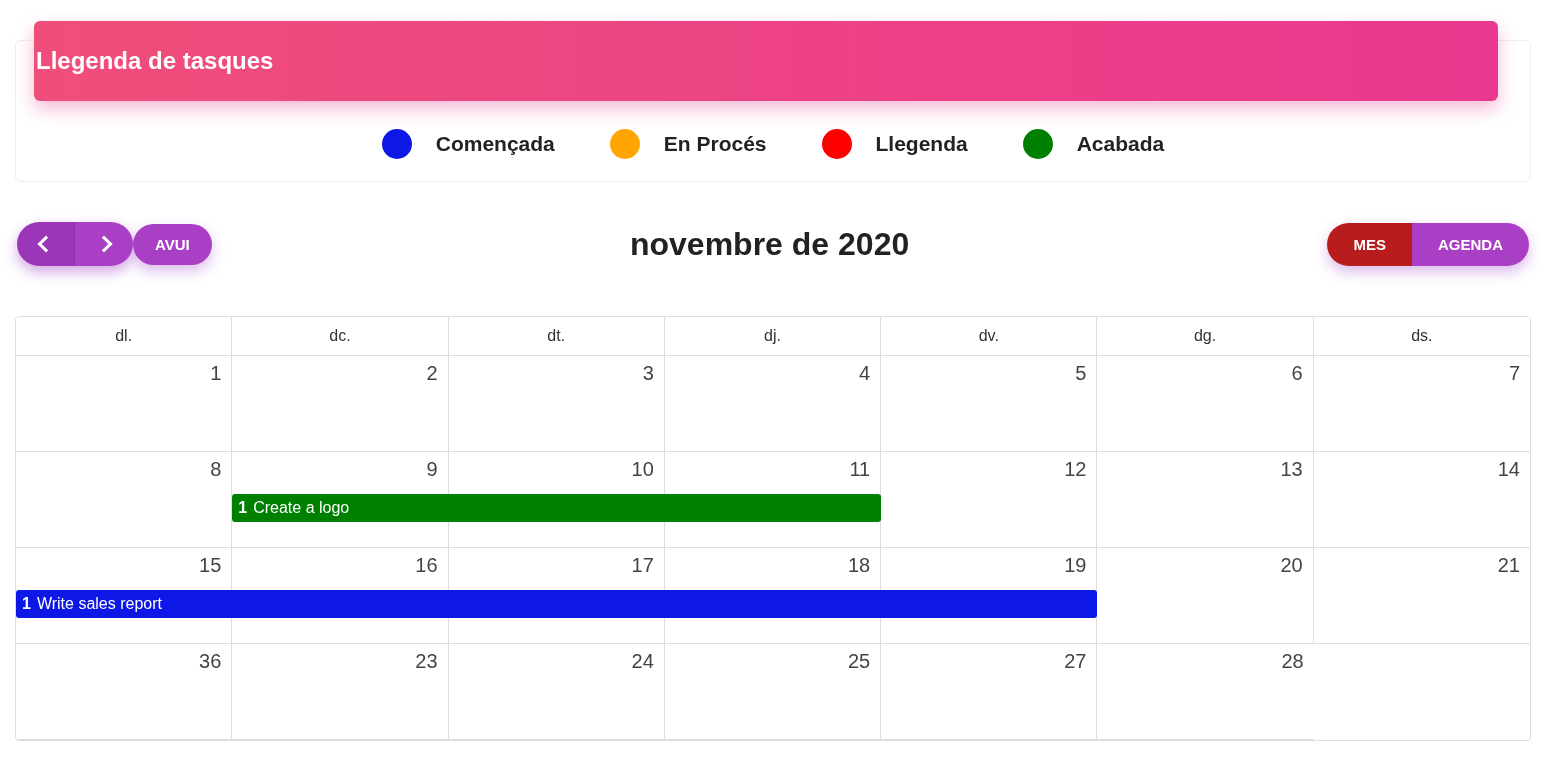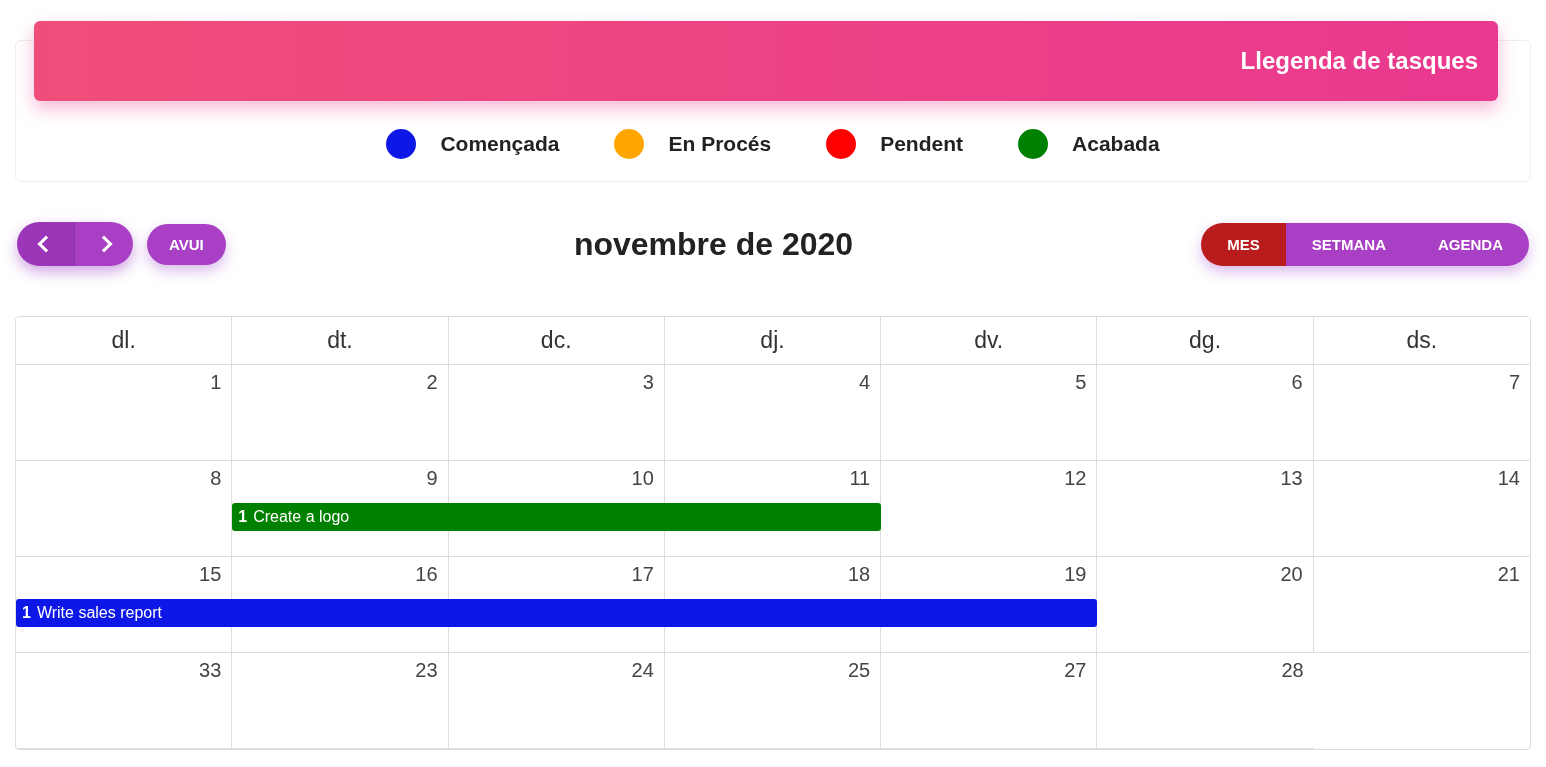--- a/index.html
+++ b/index.html
@@ -16,22 +16,22 @@
     margin-bottom: 40px;
     position: relative;
   }
   .legend-header {
     background: linear-gradient(90deg, #e73c7e, #ee7752, #e73c7e);
     background: linear-gradient(90deg, #f04372, #ea447a, #ec3f8b);
     background: linear-gradient(90deg, #f04e7a, #e9388f);
     color: #fff;
     font-weight: 700;
     font-size: 24px;
-    text-align: right;
-    padding: 26px 20px;
+    text-align: left;
+    padding: 26px 2px;
     border-radius: 6px;
     margin: -20px 32px 10px 18px;
     box-shadow: 0 8px 18px rgba(233,56,143,0.35);
   }
   .legend-body {
     display: flex;
     justify-content: center;
     gap: 55px;
     padding: 18px 10px 22px 10px;
     font-size: 21px;
@@ -45,21 +45,21 @@
   .dot-red    { background:#ff0000; }
   .dot-green  { background:#008000; }
 
   .toolbar {
     display:flex;
     align-items:center;
     justify-content:space-between;
     margin-bottom: 50px;
     padding: 0 2px;
   }
-  .toolbar-left { display:flex; gap:14px; align-items:center; }
+  .toolbar-left { display:flex; align-items:center; }
   .nav-group {
     display:flex;
     border-radius: 999px;
     overflow:hidden;
     box-shadow: 0 6px 14px rgba(155,60,200,0.45);
   }
   .nav-btn {
     background:#a93fc4;
     color:#fff;
     border:none;
@@ -113,21 +113,21 @@
   }
   .cal-header {
     display:grid;
     grid-template-columns: repeat(7, 1fr);
     background:#fff;
   }
   .cal-header > div {
     border-right:1px solid #ddd;
     border-bottom:1px solid #ddd;
     text-align:center;
-    font-size:23px;
+    font-size:16px;
     font-weight:400;
     color:#333;
     padding:10px 0;
   }
   .cal-header > div:last-child { border-right:none; }
 
   .cal-row { position:relative; }
   .cal-cells {
     display:grid;
     grid-template-columns: repeat(7, 1fr);
@@ -175,21 +175,21 @@
     <div class="legend-item">
       <span class="dot dot-blue"></span>
       <span>Començada</span>
     </div>
     <div class="legend-item">
       <span class="dot dot-orange"></span>
       <span>En Procés</span>
     </div>
     <div class="legend-item">
       <span class="dot dot-red"></span>
-      <span>Pendent</span>
+      <span>Llegenda</span>
     </div>
     <div class="legend-item">
       <span class="dot dot-green"></span>
       <span>Acabada</span>
     </div>
   </div>
 </div>
 
 <div class="toolbar">
   <div class="toolbar-left">
@@ -199,30 +199,29 @@
       </button>
       <button class="nav-btn">
         <span class="chev chev-right"></span>
       </button>
     </div>
     <button class="pill-btn">AVUI</button>
   </div>
   <div class="title">novembre de 2020</div>
   <div class="view-group">
     <button class="view-btn view-mes">MES</button>
-    <button class="view-btn view-other">SETMANA</button>
     <button class="view-btn view-other">AGENDA</button>
   </div>
 </div>
 
 <div class="calendar">
   <div class="cal-header" id="cal-header">
       <div>dl.</div>
+      <div>dc.</div>
       <div>dt.</div>
-      <div>dc.</div>
       <div>dj.</div>
       <div>dv.</div>
       <div>dg.</div>
       <div>ds.</div>
     </div>
   <div id="cal-body">
       <div class="cal-row">
         <div class="cal-cells">
           <div class="cal-cell">
             <div class="cal-num">1</div>
@@ -301,21 +300,21 @@
           </div>
         </div>
         <div class="event-bar ev-blue" style="left: 0%; width: 71.4286%;">
           <span class="count">1</span>
           <span>Write sales report</span>
         </div>
       </div>
       <div class="cal-row">
         <div class="cal-cells">
           <div class="cal-cell">
-            <div class="cal-num">33</div>
+            <div class="cal-num">36</div>
           </div>
           <div class="cal-cell">
             <div class="cal-num">23</div>
           </div>
           <div class="cal-cell">
             <div class="cal-num">24</div>
           </div>
           <div class="cal-cell">
             <div class="cal-num">25</div>
           </div>

